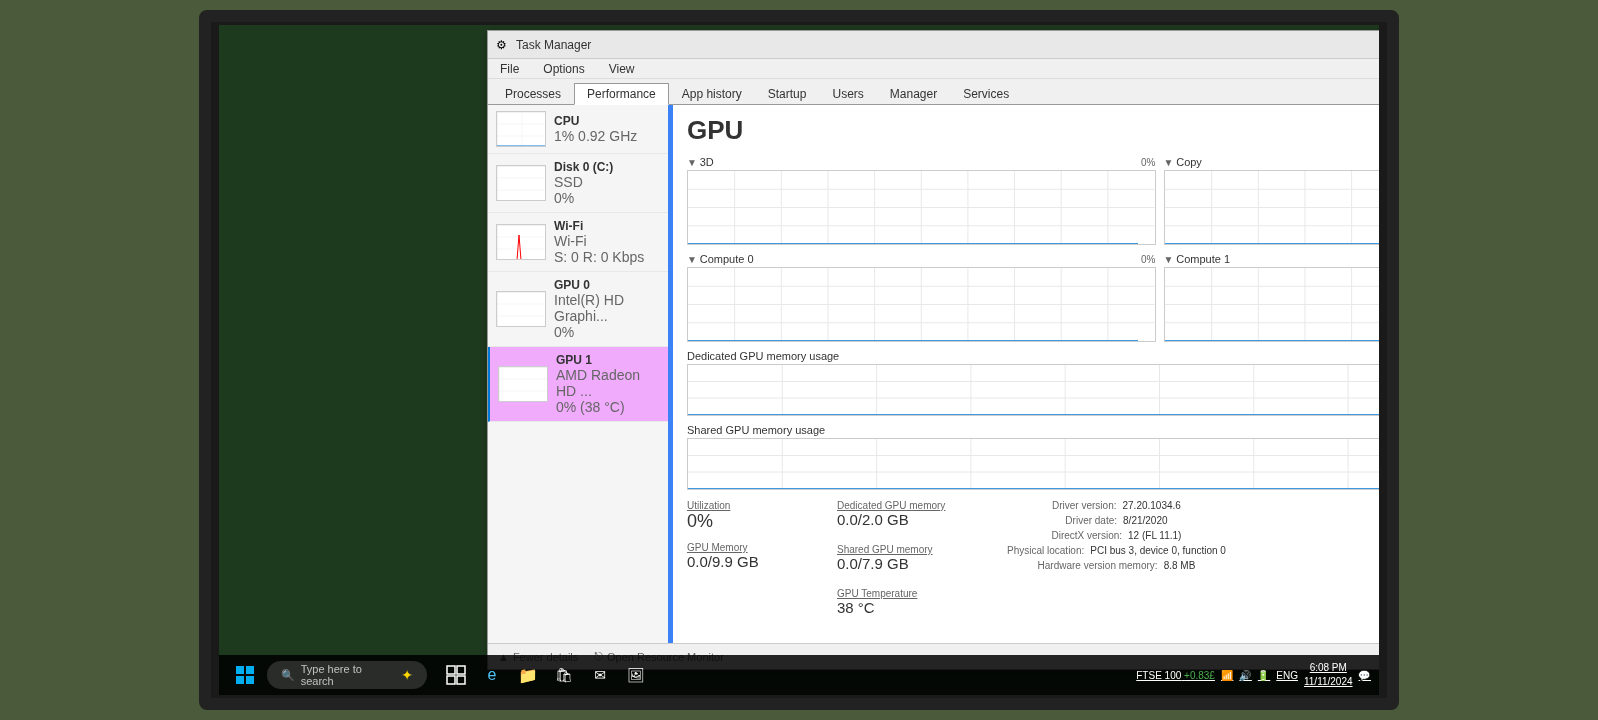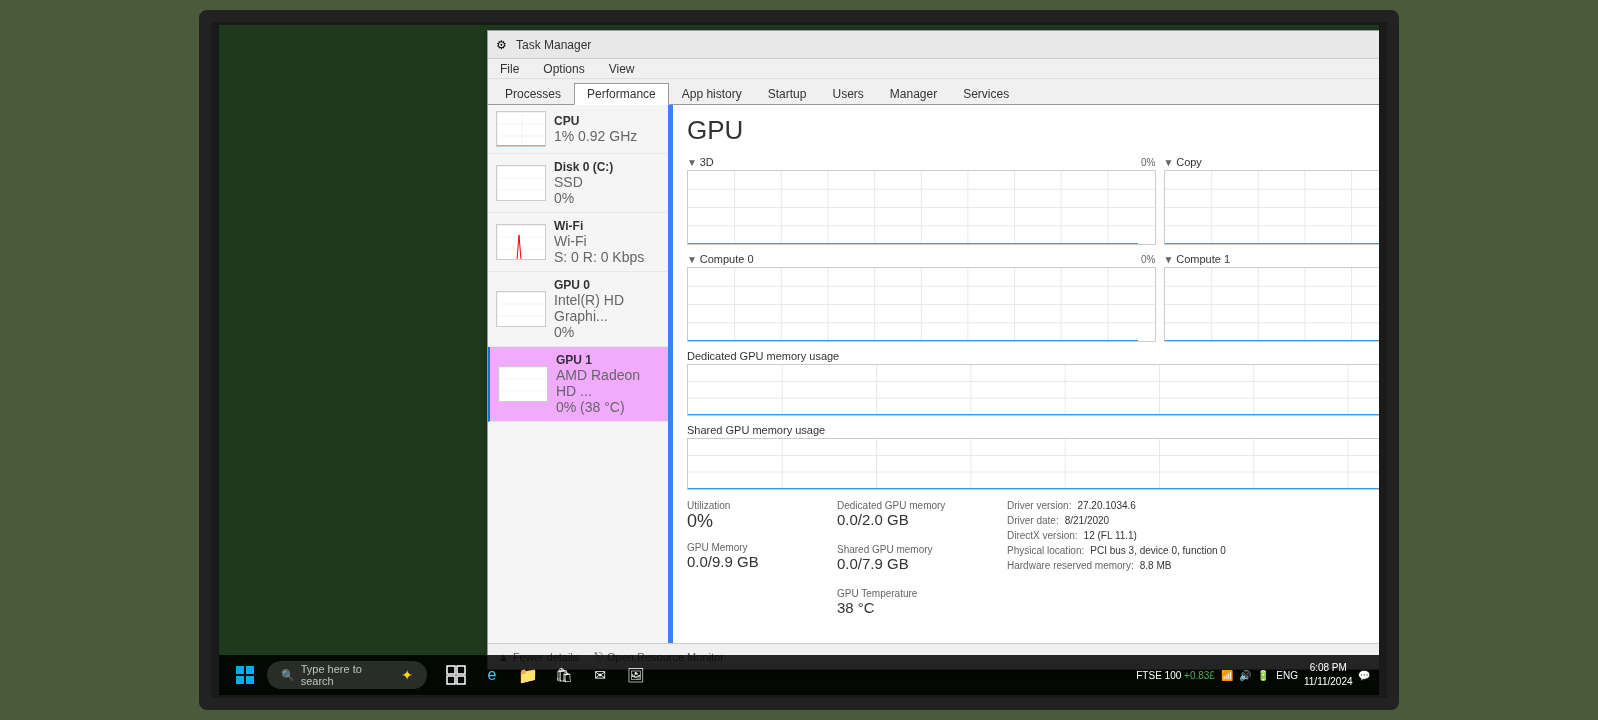--- a/index.html
+++ b/index.html
@@ -172,21 +172,21 @@
 
     .gpu-title-bar {
       display: flex;
       justify-content: space-between;
       align-items: flex-start;
       margin-bottom: 10px;
     }
 
     .gpu-title {
       font-size: 26px;
-      font-weight: 400;
+      font-weight: 700;
       color: #333;
     }
 
     .graph-row {
       display: flex;
       gap: 8px;
       margin-bottom: 8px;
     }
 
     .graph-container {
@@ -242,20 +242,21 @@
     }
 
     .stat-group {
       display: flex;
       flex-direction: column;
     }
 
     .stat-label {
       font-size: 10px;
       color: #666;
+      text-decoration: underline;
     }
 
     .stat-value {
       font-size: 18px;
       font-weight: 300;
       color: #333;
     }
 
     .stat-value.small {
       font-size: 15px;
@@ -347,20 +348,21 @@
       font-size: 14px;
     }
 
     .taskbar-right {
       margin-left: auto;
       display: flex;
       align-items: center;
       gap: 6px;
       color: white;
       font-size: 10px;
+      text-decoration: underline;
     }
 
     .taskbar-clock {
       text-align: center;
       line-height: 1.4;
     }
   </style>
 </head>
 <body>
 
@@ -686,39 +688,39 @@
               <div class="stat-group">
                 <div class="stat-label">Shared GPU memory</div>
                 <div class="stat-value small">0.0/7.9 GB</div>
               </div>
               <div class="stat-group">
                 <div class="stat-label">GPU Temperature</div>
                 <div class="stat-value small">38 °C</div>
               </div>
             </div>
 
-            <div style="display:flex; flex-direction:column; gap:4px;">
+            <div style="display:flex; flex-direction:column; gap:4px;align-items:center;">
               <div class="info-row">
                 <span class="info-key">Driver version:</span>
                 <span class="info-val">27.20.1034.6</span>
               </div>
               <div class="info-row">
                 <span class="info-key">Driver date:</span>
                 <span class="info-val">8/21/2020</span>
               </div>
               <div class="info-row">
                 <span class="info-key">DirectX version:</span>
                 <span class="info-val">12 (FL 11.1)</span>
               </div>
               <div class="info-row">
                 <span class="info-key">Physical location:</span>
                 <span class="info-val">PCI bus 3, device 0, function 0</span>
               </div>
               <div class="info-row">
-                <span class="info-key">Hardware reserved memory:</span>
+                <span class="info-key">Hardware version memory:</span>
                 <span class="info-val">8.8 MB</span>
               </div>
             </div>
           </div>
         </div>
 
       </div>
 
       <div class="bottom-bar">
         <div class="bottom-link">

